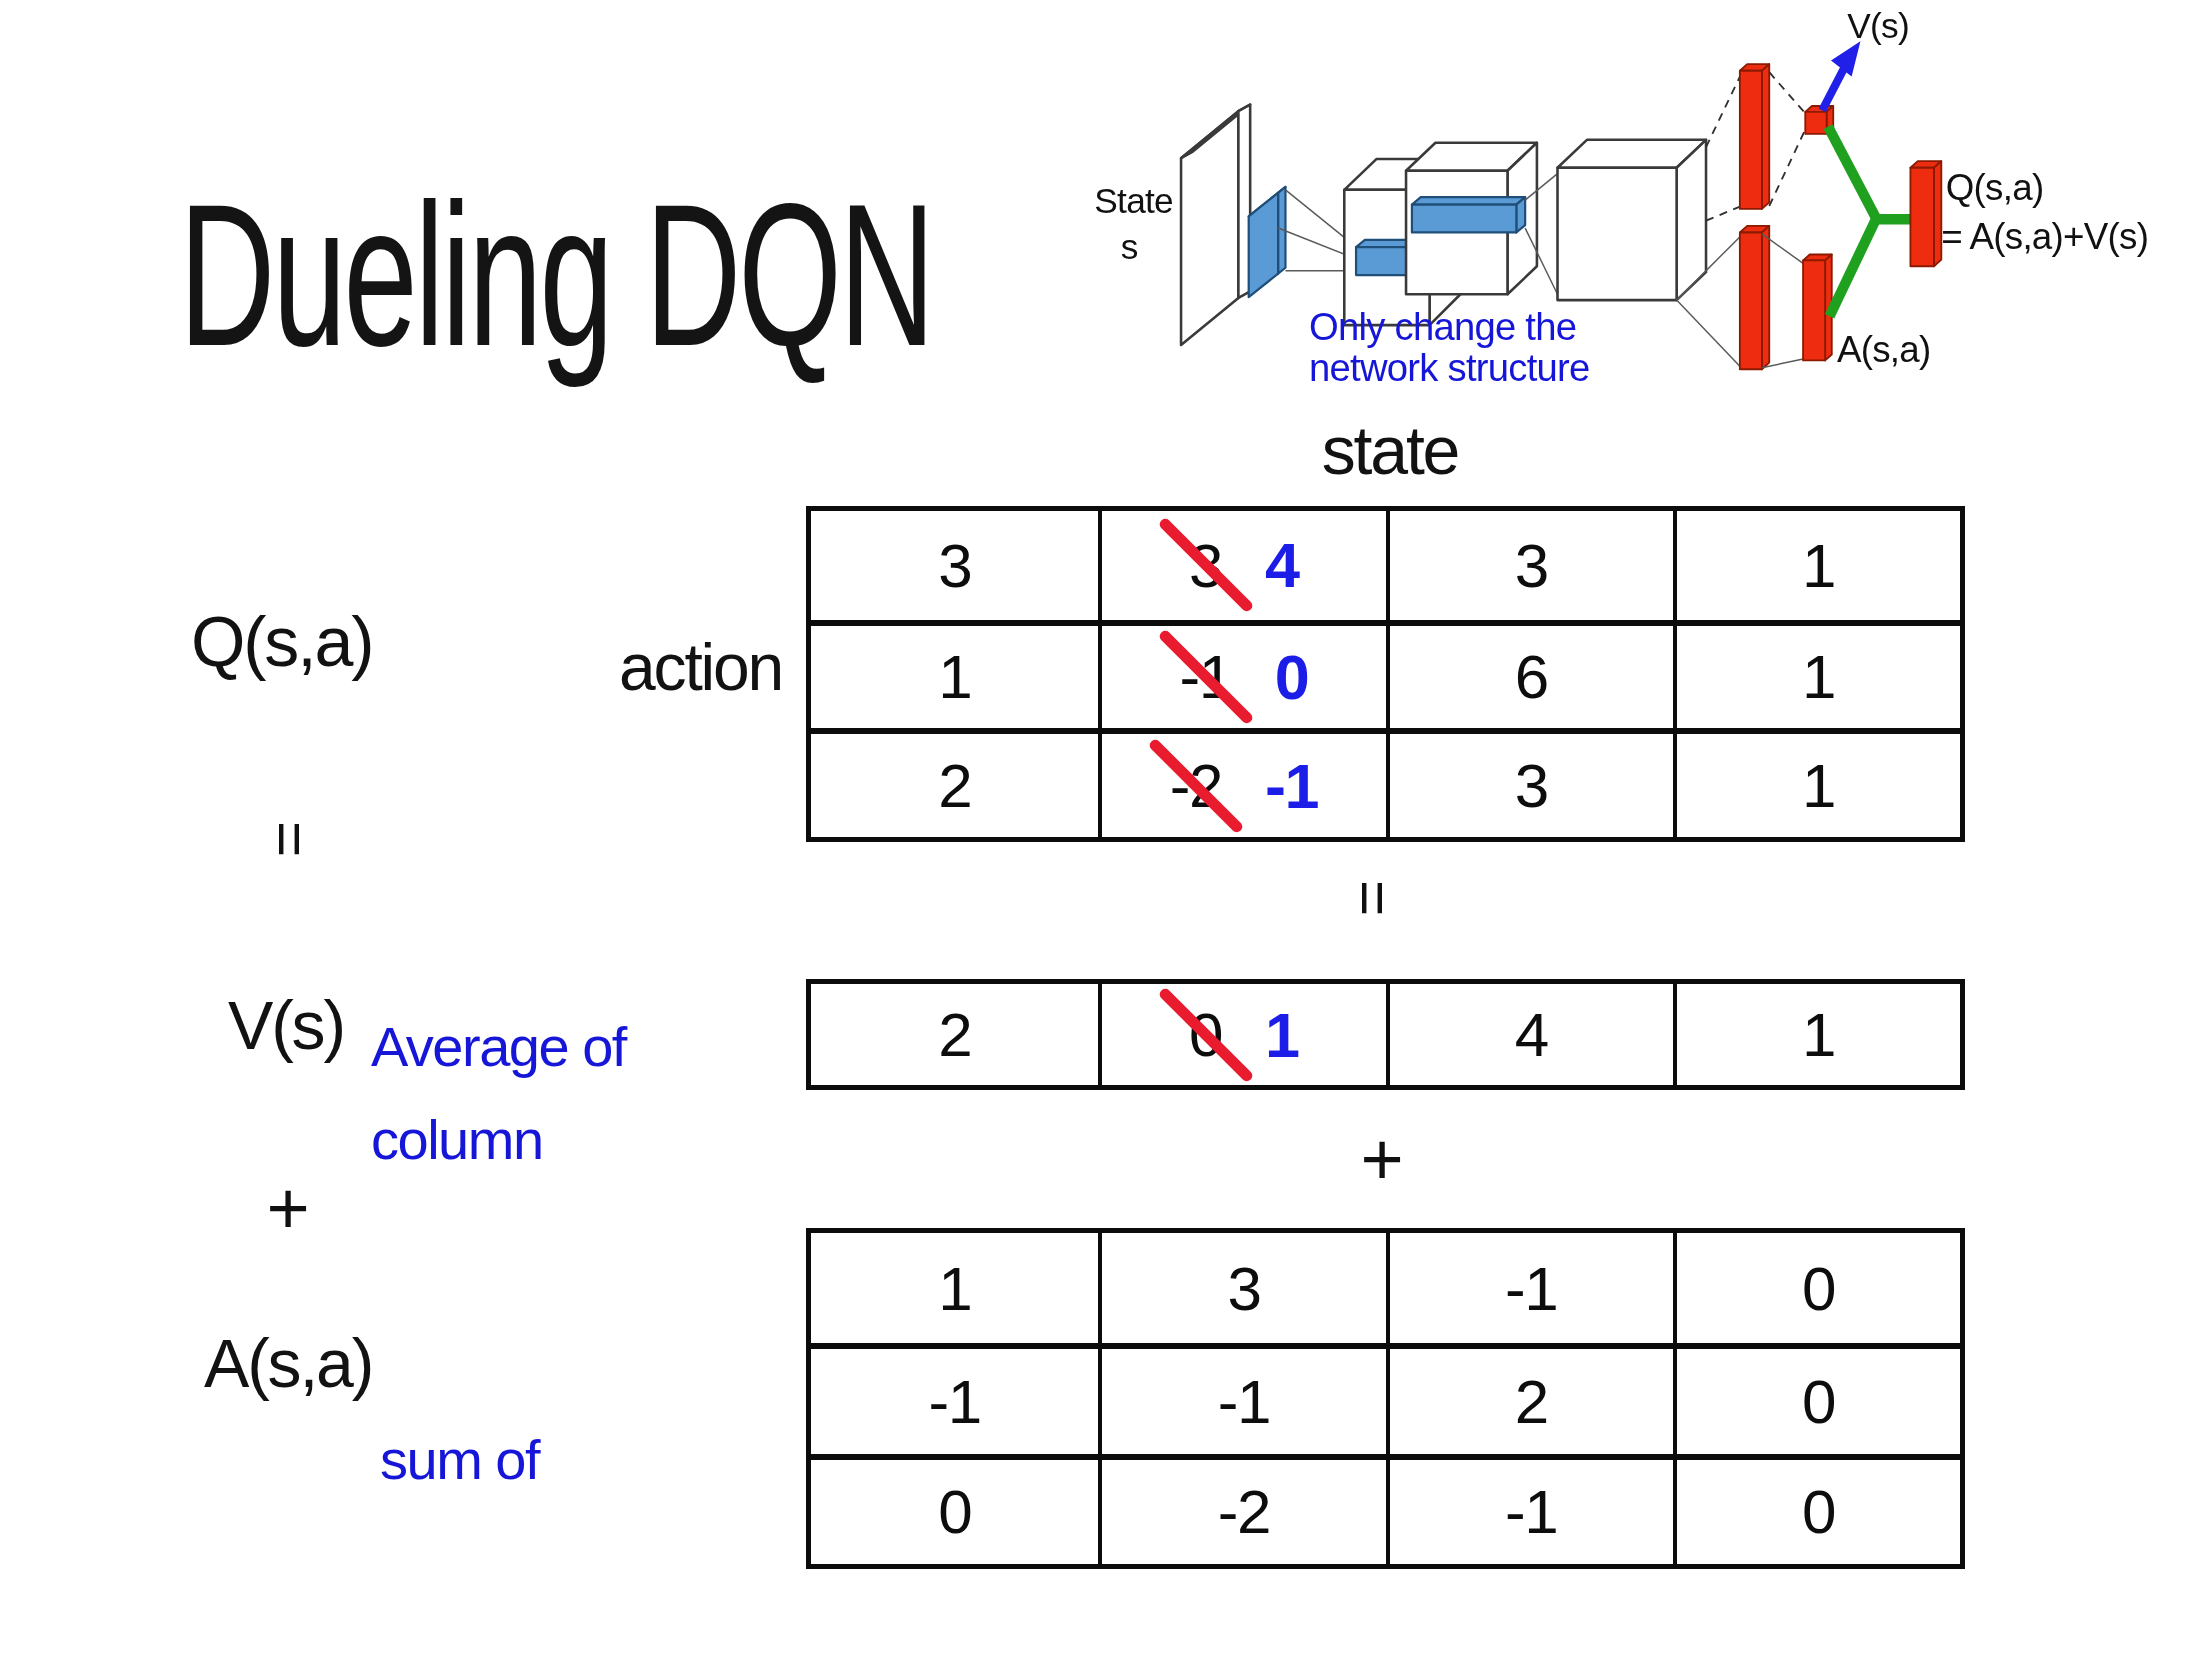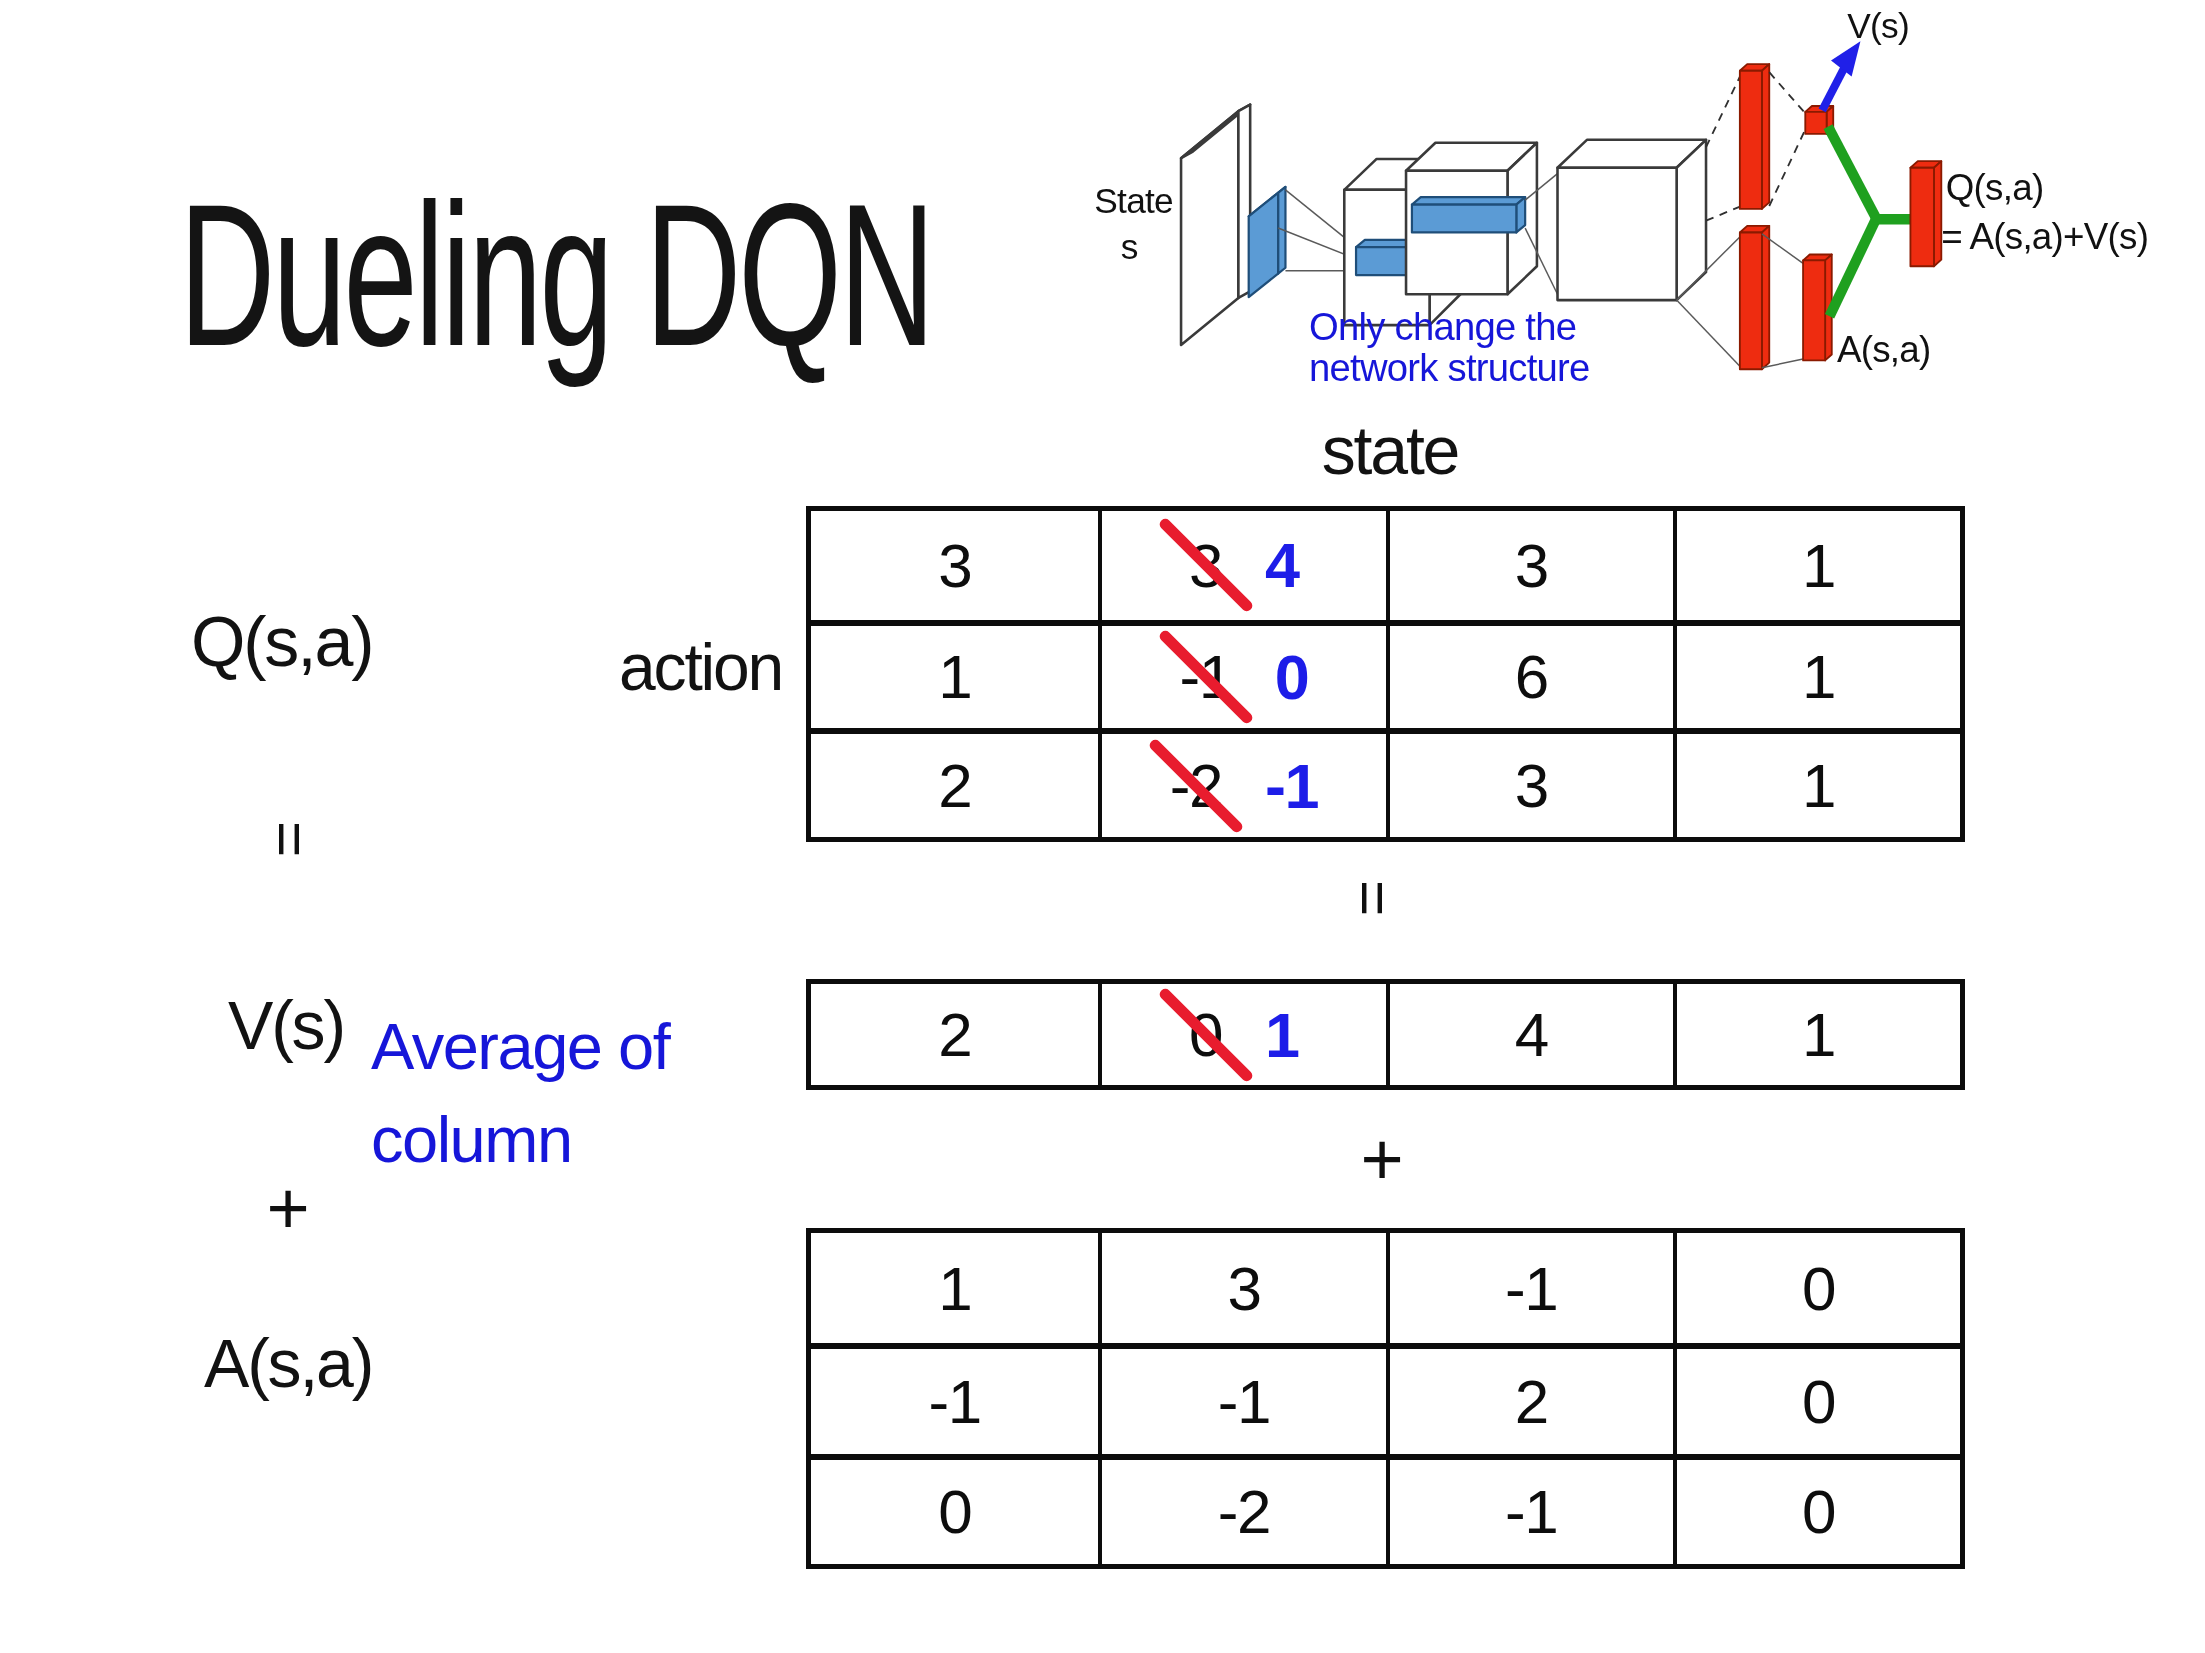--- a/index.html
+++ b/index.html
@@ -21,21 +21,21 @@
   .rot-eq{position:absolute;width:96px;height:96px;display:flex;align-items:center;justify-content:center;
           font-size:62px;transform:rotate(90deg);color:#101010;}
   .eq-left{left:243px;top:791px;}
   .eq-mid{left:1326px;top:850px;}
 
   .plus{position:absolute;width:96px;height:96px;display:flex;align-items:center;justify-content:center;
         font-size:74px;color:#101010;}
   .plus-left{left:240px;top:1160px;}
   .plus-mid{left:1334px;top:1111px;}
 
-  .blue-note{position:absolute;font-size:65px;line-height:93px;letter-spacing:-1.5px;color:var(--accent-blue,#1616d9);white-space:nowrap;}
+  .blue-note{position:absolute;font-size:56px;line-height:93px;letter-spacing:-1.5px;color:var(--accent-blue,#1616d9);white-space:nowrap;}
   .avg-note{left:371px;top:1000px;}
   .sum-note{left:380px;top:1413px;}
 
   
   .tbl{position:absolute;left:806px;width:1159px;display:grid;grid-template-columns:repeat(4,1fr);
        border:5.1px solid var(--table-border,#0c0c0c);background:#fff;box-sizing:border-box;}
   .tbl-q{top:506px;height:336px;grid-template-rows:repeat(3,1fr);}
   .tbl-v{top:979px;height:111px;grid-template-rows:1fr;}
   .tbl-a{top:1228px;height:341px;grid-template-rows:repeat(3,1fr);}
   .cell{display:flex;align-items:center;justify-content:center;font-size:62px;color:#0d0d0d;
@@ -211,20 +211,21 @@
 <div class="rot-eq eq-mid">=</div>
 <div class="lbl v-lbl">V(s)</div>
 <div class="blue-note avg-note">
   <div>Average of</div>
   <div>column</div>
 </div>
 <div class="plus plus-left">+</div>
 <div class="plus plus-mid">+</div>
 <div class="lbl a-lbl">A(s,a)</div>
 <div class="blue-note sum-note">
+  <div>sum of</div>
 </div>
 
 <div class="tbl tbl-q">
   <div class="cell">
       <span>3</span>
     </div>
   <div class="cell">
     <span class="pair">
       <span class="struck"><span>3</span><span class="slash"></span></span>
       <span class="newv">4</span>

